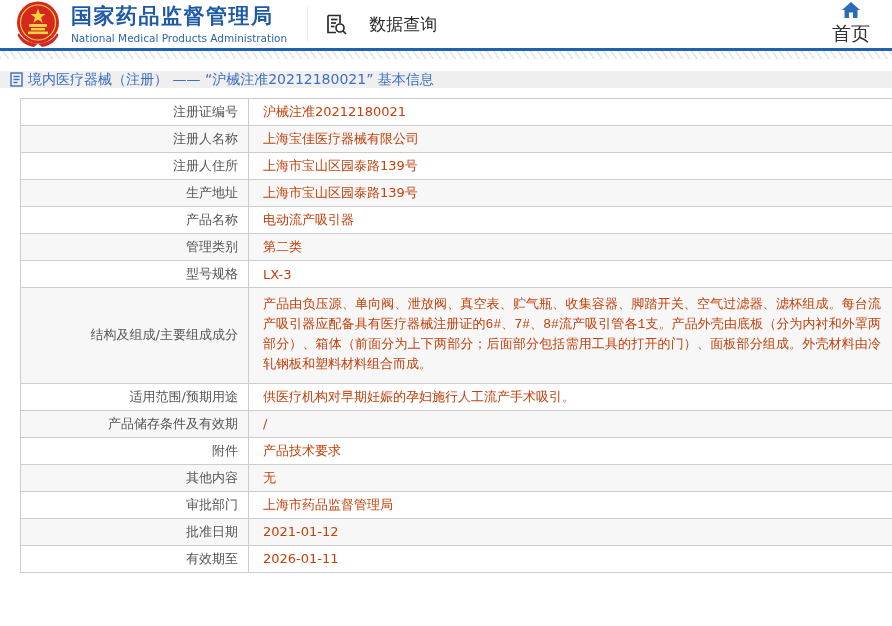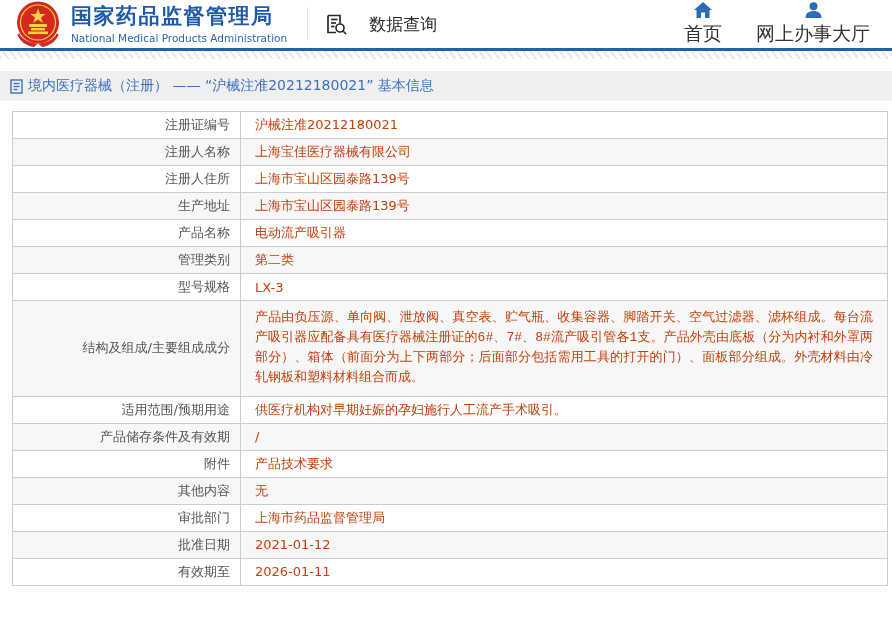--- a/index.html
+++ b/index.html
@@ -19,28 +19,28 @@
   .nav-item { display: flex; flex-direction: column; align-items: center; gap: 3px; font-size: 19px; color: #333; cursor: pointer; }
   .nav-item svg { display: block; }
 
   
   .blue-line { height: 3px; background: #1f63ae; }
   .hatch-band { height: 8px;
     background: repeating-linear-gradient(55deg, #e9e9e9 0 2px, #ffffff 2px 6px); }
   .gap-sm { height: 12px; background: #fff; }
 
   
-  .titlebar { height: 30px; background: #efefef; display: flex; align-items: center; padding: 0 10px; }
+  .titlebar { height: 17px; background: #efefef; display: flex; align-items: center; padding: 0 10px; }
   .titlebar-inner { display: flex; align-items: center; gap: 5px; color: #3c6fc0; font-size: 14px; font-weight: 500; }
   .titlebar svg { display: block; }
 
   .gap-table { height: 10px; background: #fff; }
 
   
-  .table-wrap { padding: 0 12px; }
+  .table-wrap { padding: 0 20px; }
   table.info { width: 876px; border-collapse: collapse; table-layout: fixed; }
   table.info tr:nth-child(even) { background: #f7f7f7; }
   table.info tr:nth-child(odd) { background: #ffffff; }
   table.info th, table.info td { border: 1px solid #ccc; font-size: 13px; color: #c2410c;
     font-weight: normal; vertical-align: middle; }
   table.info th { width: 228px; text-align: right; padding: 4px 10px; color: #555; height: 25px; }
   table.info td { padding: 4px 14px; text-align: left; }
   table.info td.multiline { line-height: 1.55; padding: 7px 14px; text-align: justify; font-family: Liberation Mono, monospace; }
 </style>
 </head>
@@ -79,29 +79,20 @@
     <span>数据查询</span>
   </div>
   <div class="header-nav">
     <div class="nav-item">
       <span>
         <svg width="18" height="16" viewBox="0 0 18 16">
           <path d="M9 0 L18 8 L15.5 8 L15.5 16 L11 16 L11 10.5 L7 10.5 L7 16 L2.5 16 L2.5 8 L0 8 Z" fill="#2b6cb8"></path>
         </svg>
       </span>
       <span>首页</span>
-    </div>
-    <div class="nav-item">
-      <span>
-        <svg width="17" height="16" viewBox="0 0 17 16">
-          <circle cx="8.5" cy="4.2" r="4" fill="#2b6cb8"></circle>
-          <path d="M0.5 16 C0.5 11 4 9 8.5 9 C13 9 16.5 11 16.5 16 Z" fill="#2b6cb8"></path>
-        </svg>
-      </span>
-      <span>网上办事大厅</span>
     </div>
   </div>
 </div>
 
 <div class="blue-line"></div>
 <div class="hatch-band"></div>
 <div class="gap-sm"></div>
 
 <div class="titlebar">
   <div class="titlebar-inner">

